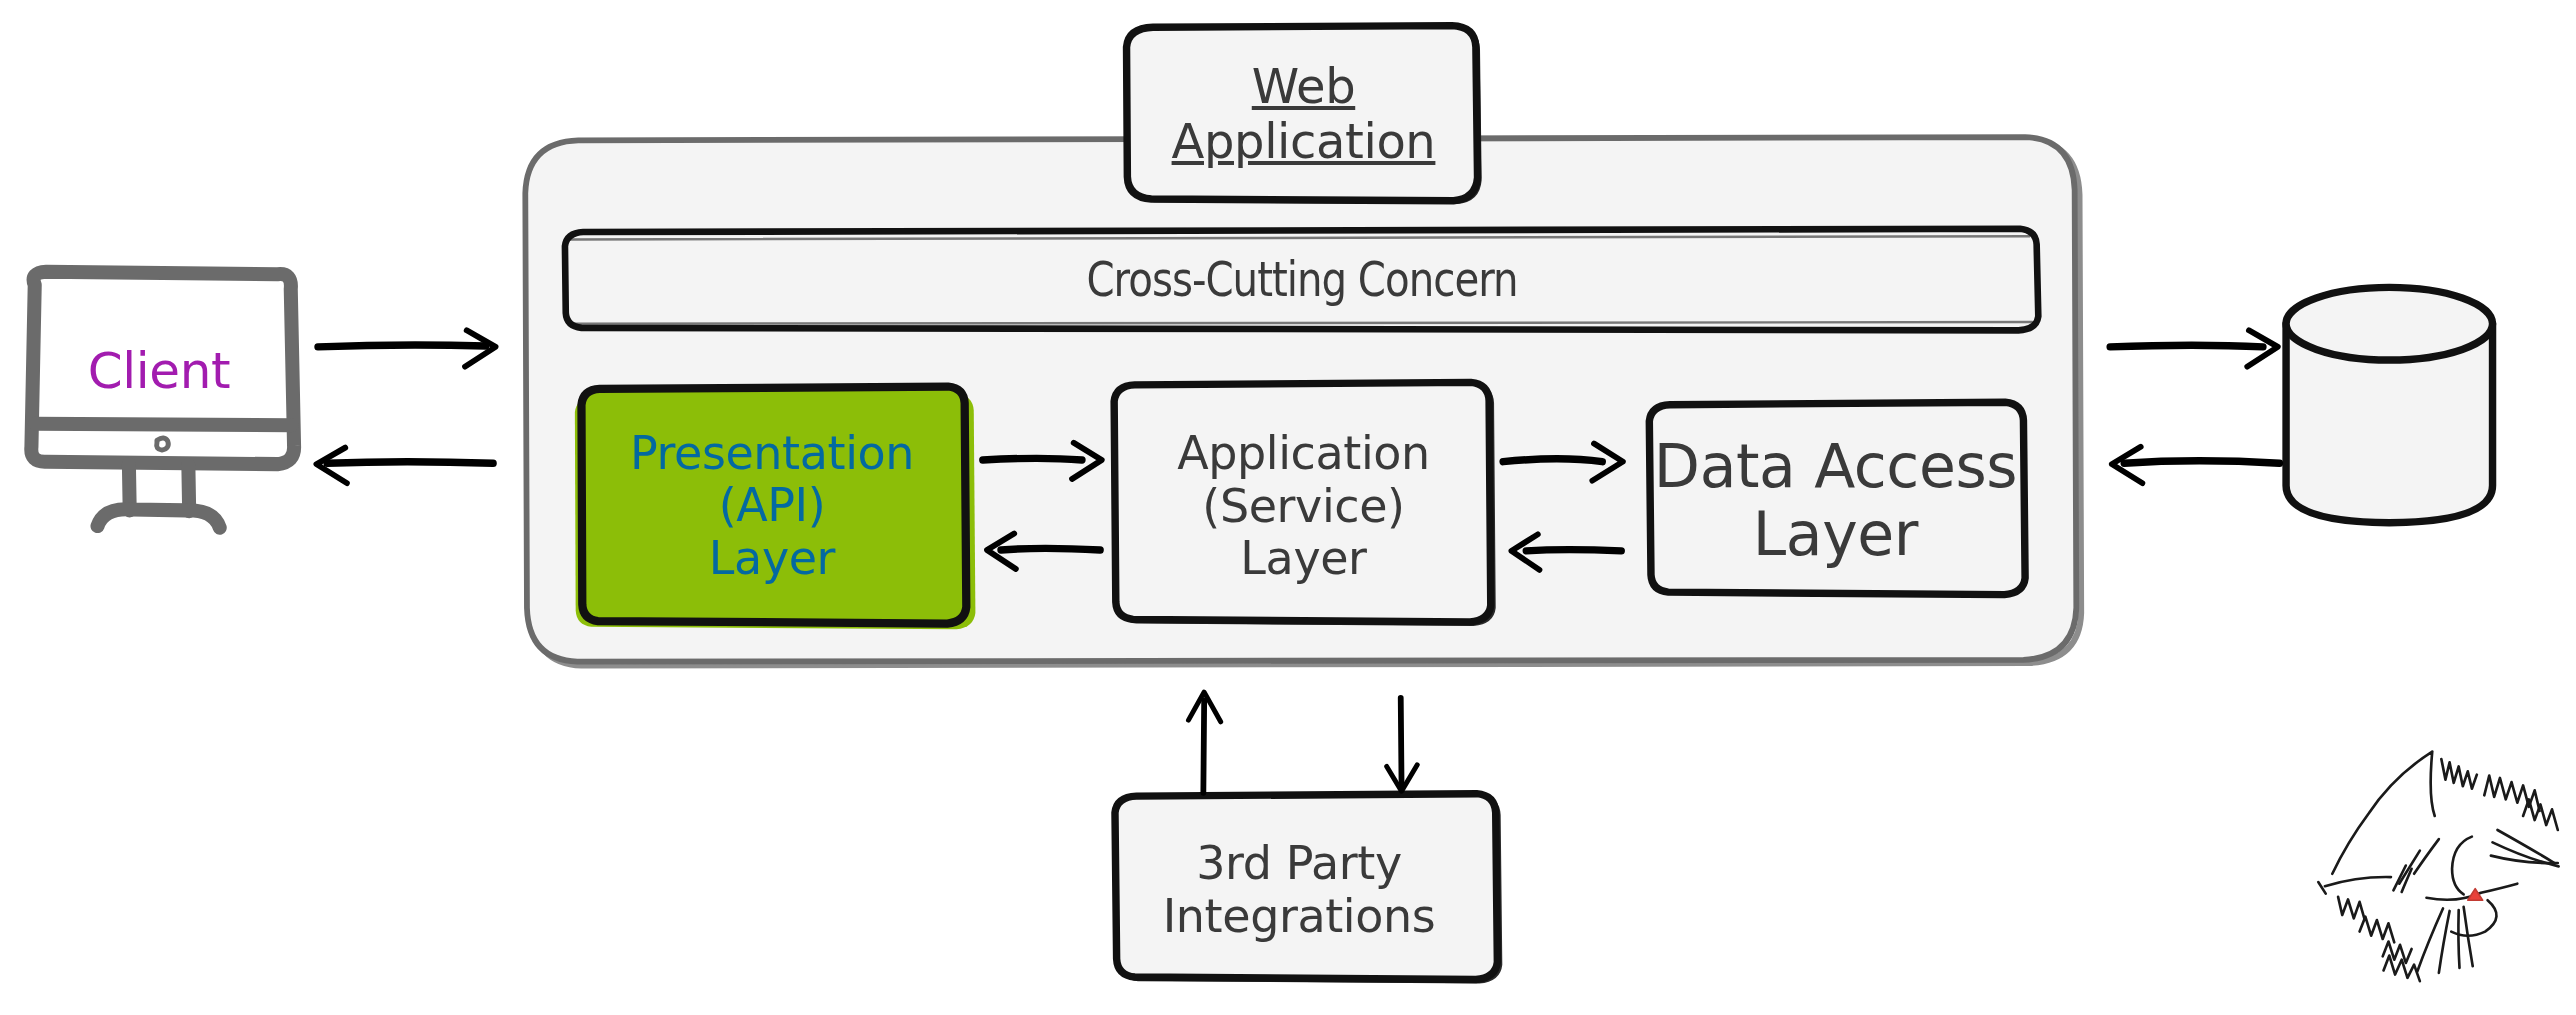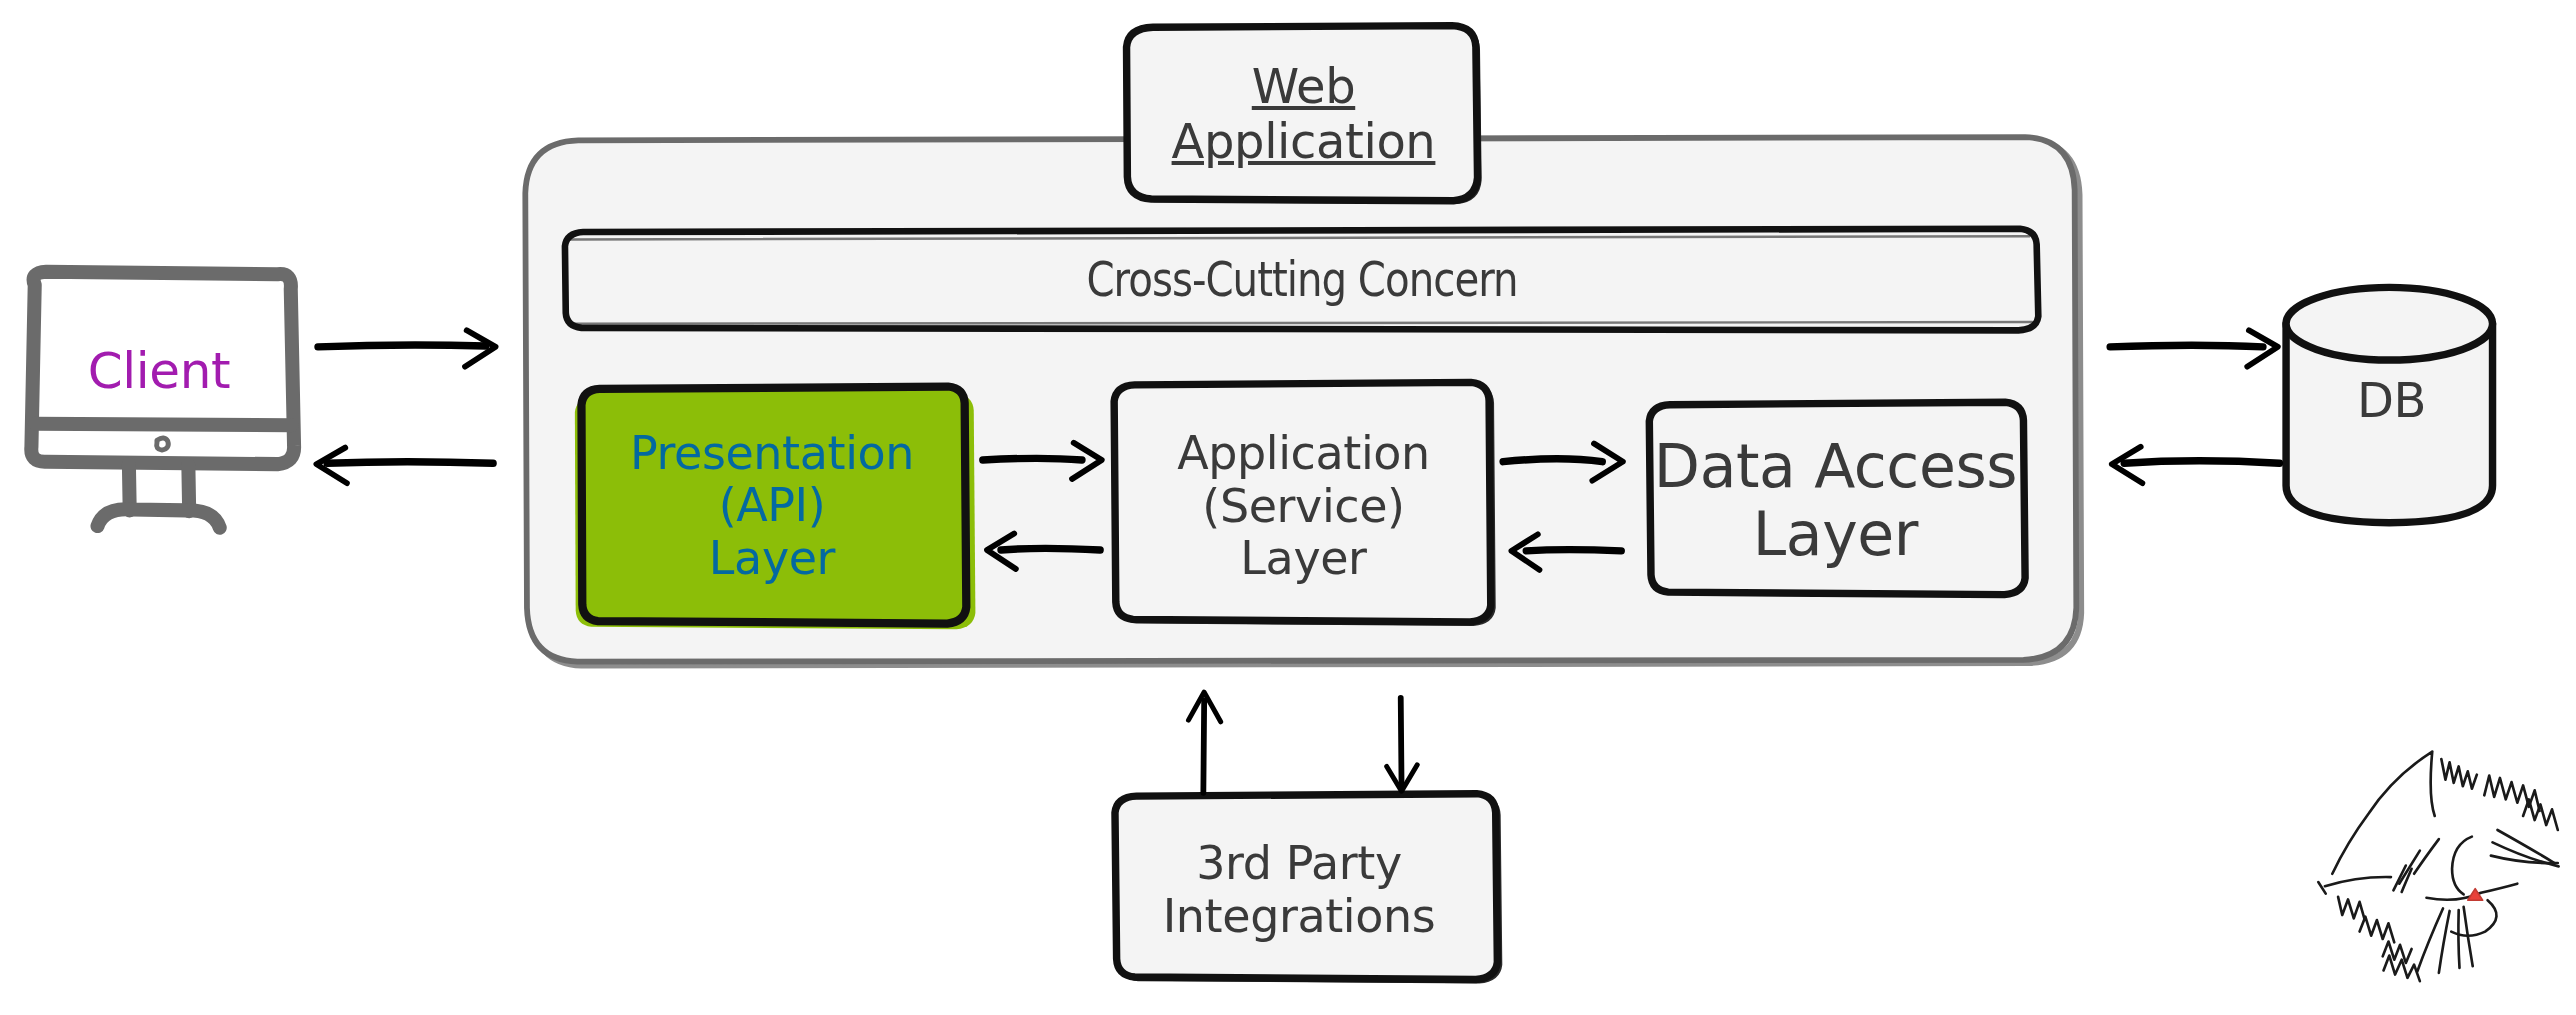--- a/index.html
+++ b/index.html
@@ -246,18 +246,17 @@
 Application</div>
   <div class="lbl lbl-ccc">Cross-Cutting Concern</div>
   <div class="lbl lbl-presentation">Presentation
 (API)
 Layer</div>
   <div class="lbl lbl-application">Application
 (Service)
 Layer</div>
   <div class="lbl lbl-dal">Data Access
 Layer</div>
-  <div class="lbl lbl-db">DB</div>
   <div class="lbl lbl-thirdparty">3rd Party
 Integrations</div>
 
 </div>
 
 
 </body></html>

